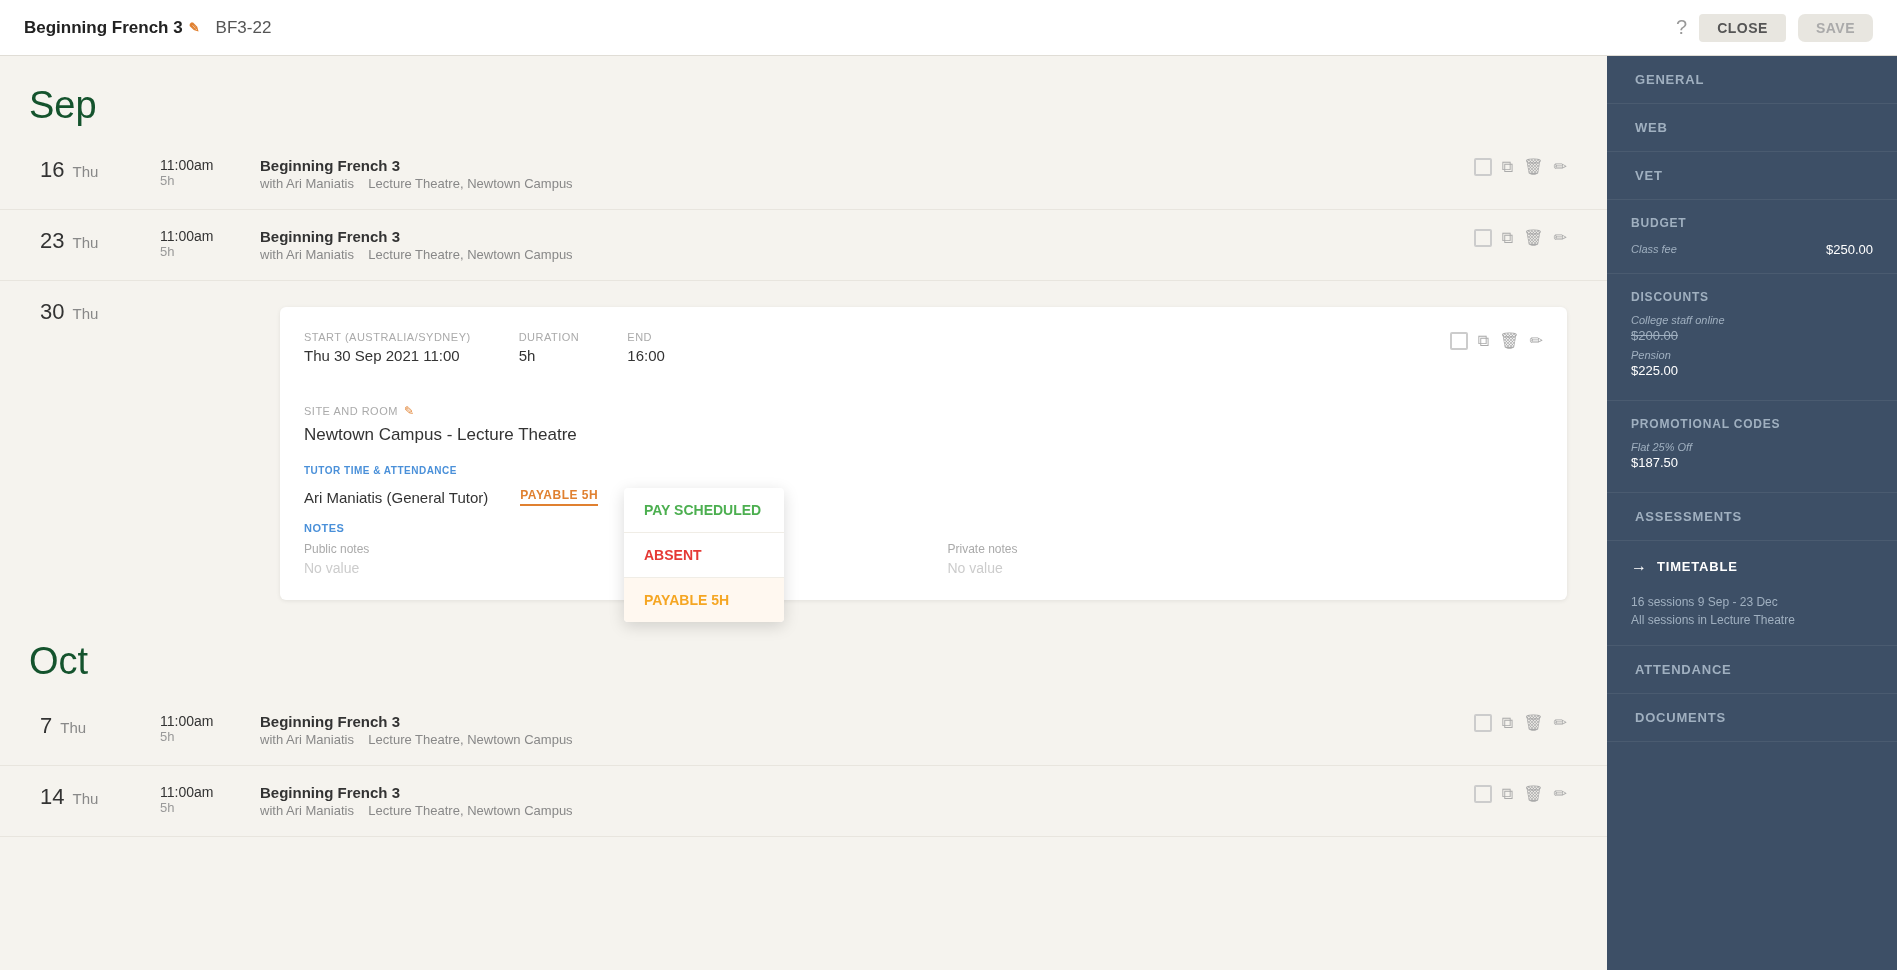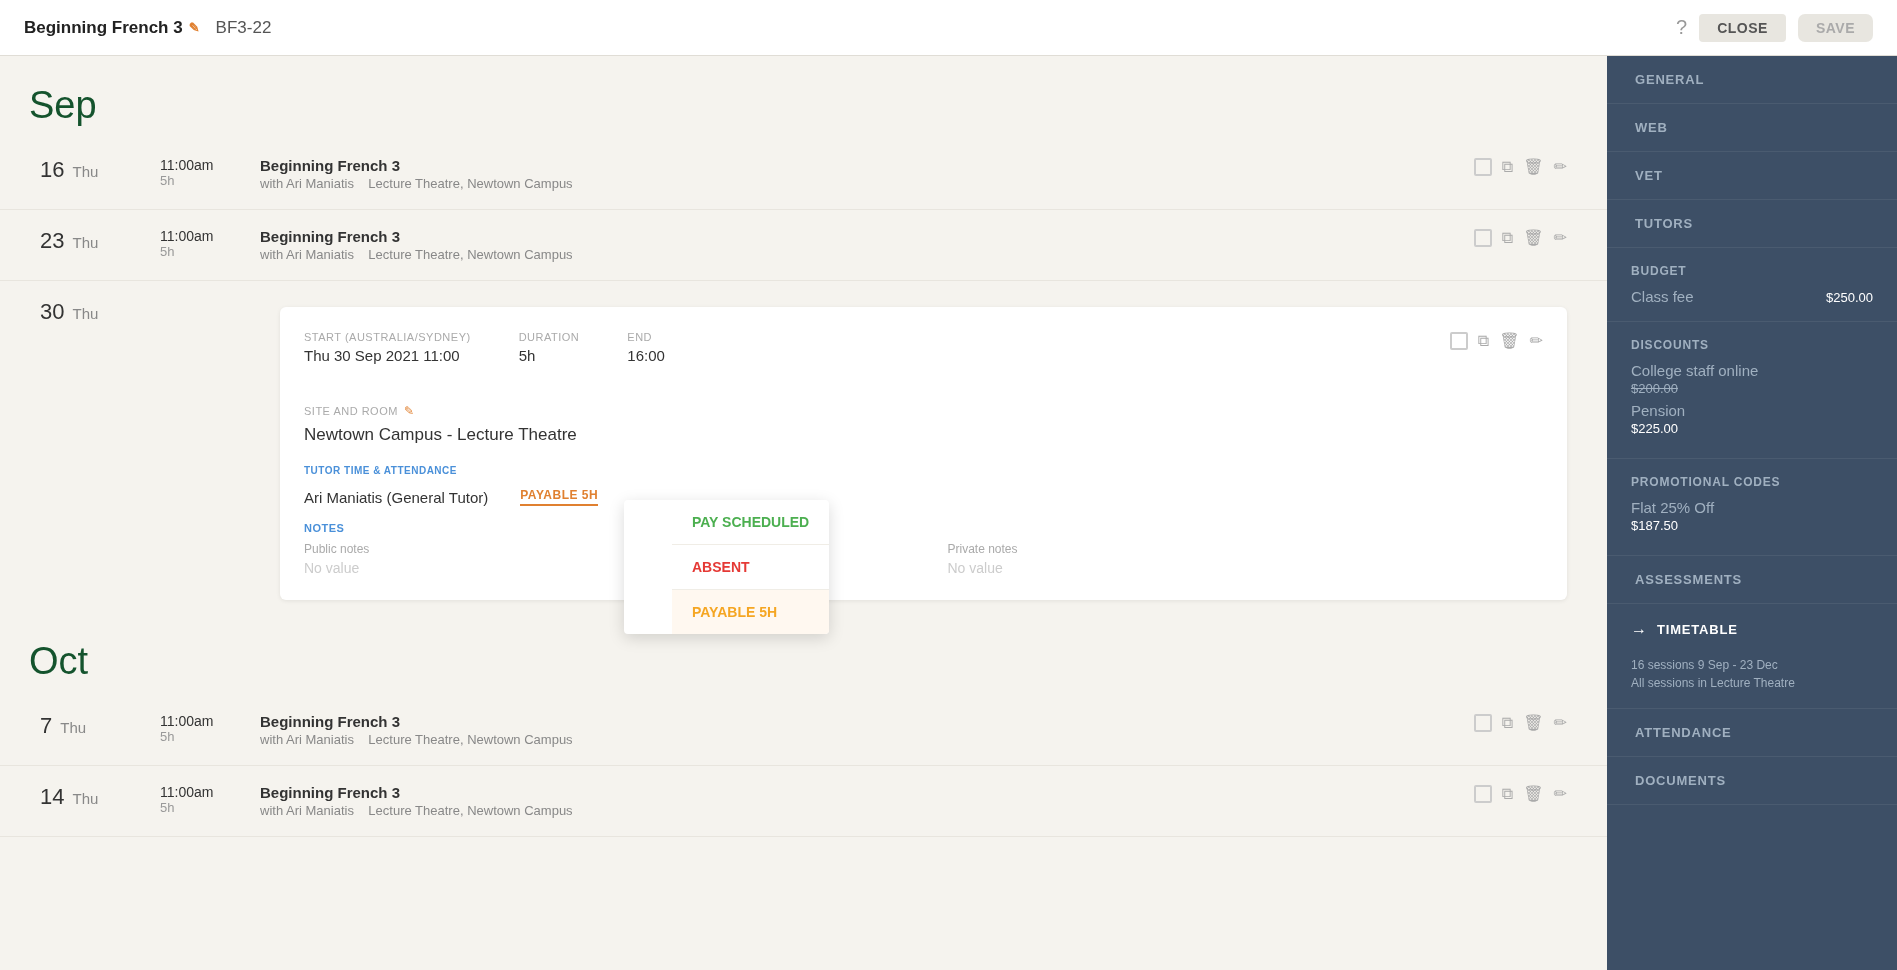--- a/index.html
+++ b/index.html
@@ -72,23 +72,23 @@
 
     .tutor-row { display: flex; align-items: flex-end; gap: 32px; margin-bottom: 16px; position: relative; }
     .tutor-name { font-size: 15px; color: #333; }
     .payable-badge {
       font-size: 12px; font-weight: 700; color: #e08030; letter-spacing: 0.5px;
       border-bottom: 2px solid #e08030; padding-bottom: 2px; cursor: pointer;
     }
 
     
     .dropdown-menu {
-      position: absolute; left: 320px; top: 12px; background: #fff;
+      position: absolute; left: 320px; top: 0; background: #fff;
       border-radius: 4px; box-shadow: 0 4px 16px rgba(0,0,0,0.15);
-      z-index: 100; min-width: 160px; overflow: hidden; padding-left: 48px;
+      z-index: 100; min-width: 160px; overflow: hidden;
     }
     .dropdown-item {
       padding: 14px 20px; font-size: 14px; font-weight: 700; cursor: pointer;
       border-bottom: 1px solid #f0ede6;
     }
     .dropdown-item:last-child { border-bottom: none; }
     .dropdown-item.green { color: #4caf50; }
     .dropdown-item.red { color: #e53935; }
     .dropdown-item.orange { color: #f5a623; background: #fff8f0; }
 
@@ -106,21 +106,21 @@
     }
     .sidebar-item {
       padding: 16px 28px; cursor: pointer; border-bottom: 1px solid rgba(255,255,255,0.07);
       font-size: 13px; font-weight: 600; letter-spacing: 0.8px; text-transform: uppercase;
       color: #a0b0c0;
     }
 
     .sidebar-section { padding: 16px 24px; border-bottom: 1px solid rgba(255,255,255,0.07); }
     .sidebar-section-title { font-size: 12px; font-weight: 700; letter-spacing: 0.8px; text-transform: uppercase; color: #a0b0c0; margin-bottom: 10px; }
     .sidebar-field { margin-bottom: 6px; }
-    .sidebar-field-label { font-size: 15px; color: #a0b0c0; }
+    .sidebar-field-label { font-size: 11px; color: #a0b0c0; font-style: italic; }
     .sidebar-field-value { font-size: 13px; color: #fff; margin-top: 2px; }
     .sidebar-field-value.strikethrough { text-decoration: line-through; color: #a0b0c0; }
 
     .sidebar-timetable {
       padding: 16px 24px; border-bottom: 1px solid rgba(255,255,255,0.07);
       cursor: pointer;
     }
     .sidebar-timetable-row { display: flex; align-items: center; gap: 10px; margin-bottom: 6px; }
     .timetable-arrow { color: #fff; font-size: 16px; }
     .timetable-title { font-size: 13px; font-weight: 700; letter-spacing: 0.8px; text-transform: uppercase; color: #fff; }
@@ -310,21 +310,20 @@
       </div>
     </div>
 
   </div>
 
   <div class="sidebar">
 
     <div class="sidebar-item">GENERAL</div>
     <div class="sidebar-item">WEB</div>
     <div class="sidebar-item">VET</div>
-    <div class="sidebar-item">TUTORS</div>
 
     <div class="sidebar-section">
       <div class="sidebar-section-title">BUDGET</div>
       <div style="display:flex; justify-content:space-between; align-items:center;">
         <div class="sidebar-field-label">Class fee</div>
         <div class="sidebar-field-value">$250.00</div>
       </div>
     </div>
 
     <div class="sidebar-section">

